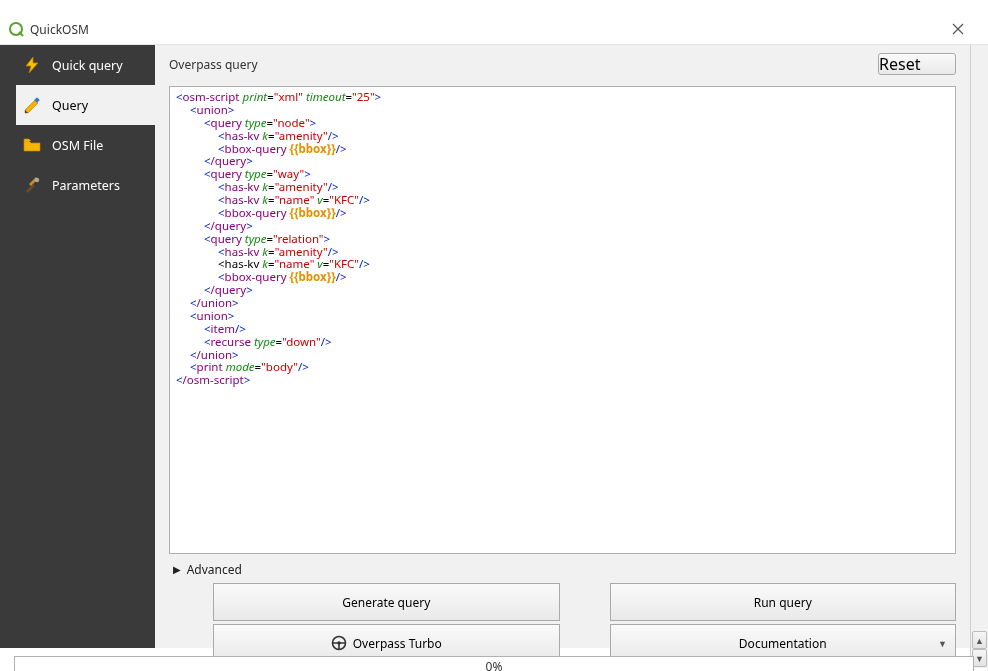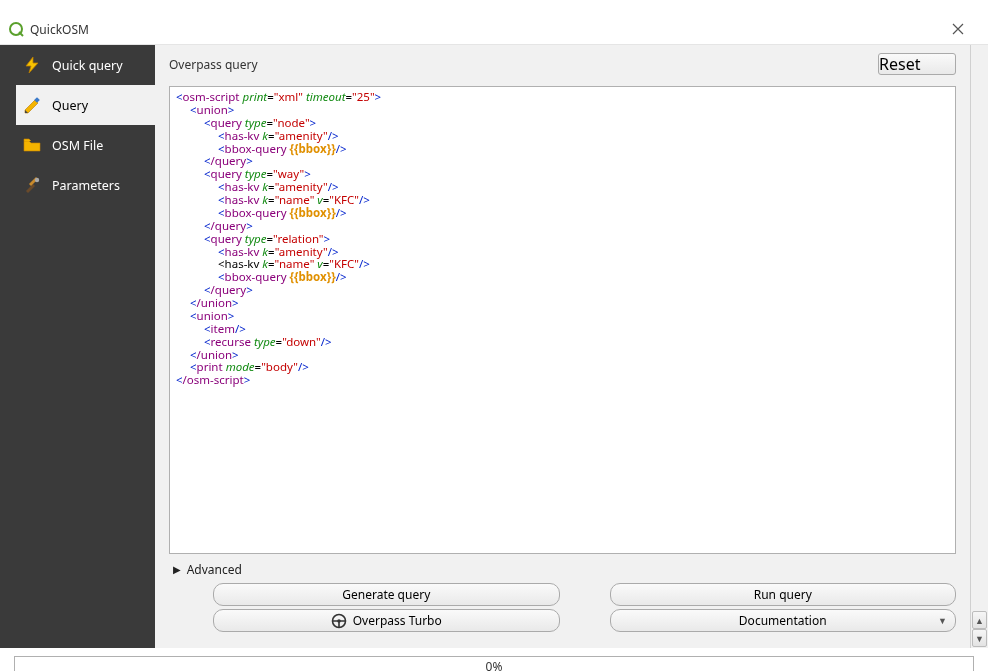--- a/index.html
+++ b/index.html
@@ -28,21 +28,21 @@
 
 .editor-wrap { border:1px solid #b0b0b0; background:#fff; height:468px; overflow:hidden; }
 .editor { font-family:Verdana,Arial,sans-serif; font-size:11.5px; line-height:1.12; padding:4px 6px; white-space:nowrap; }
 .editor .ind1{padding-left:14px;} .editor .ind2{padding-left:28px;} .editor .ind3{padding-left:42px;}
 .t-ang{color:#0022cc;} .t-tag{color:#8a007a;} .t-attr{color:#128a12; font-style:italic;} .t-eq{color:#000;} .t-val{color:#c40000;} .t-macro{color:#e09000; font-weight:bold;} .t-plain{color:#000;}
 
 .adv-row { display:flex; align-items:center; height:22px; margin-top:4px; font-size:12px; color:#222; cursor:pointer; }
 .adv-row .tri { margin:0 6px 0 4px; font-size:10px; }
 
 .btn-row { display:flex; gap:6px; margin-top:3px; }
-.btn-row .wbtn { flex:1; height:23px; border:1px solid #aaa; border-radius:10px; background:linear-gradient(#fafafa,#e9e9e9); font-size:12px; display:flex; align-items:center; justify-content:center; gap:6px; cursor:pointer; position:relative;margin-left:44px; }
+.btn-row .wbtn { flex:1; height:38px; border:1px solid #aaa; border-radius:0; background:linear-gradient(#fafafa,#e9e9e9); font-size:12px; display:flex; align-items:center; justify-content:center; gap:6px; cursor:pointer; position:relative;margin-left:44px; }
 .btn-row .wbtn .dd { position:absolute; right:8px; font-size:9px; color:#555; }
 .btn-row .wbtn .mini { width:16px; height:16px; }
 
 .scroll-col { width:18px; background:#f1f1f1; border-left:1px solid #d0d0d0; display:flex; flex-direction:column; justify-content:flex-end; }
 .scroll-col .arrow { height:18px; border:1px solid #bcbcbc; background:linear-gradient(#f6f6f6,#e3e3e3); margin:1px; border-radius:2px; display:flex; align-items:center; justify-content:center; font-size:9px; color:#555; }
 .scroll-col .arrow.up { margin-bottom:0; }
 .scroll-col .arrow.down { margin-top:0; }
 
 
 .progress-wrap { height:36px; display:flex; align-items:center; padding:0 14px; }

